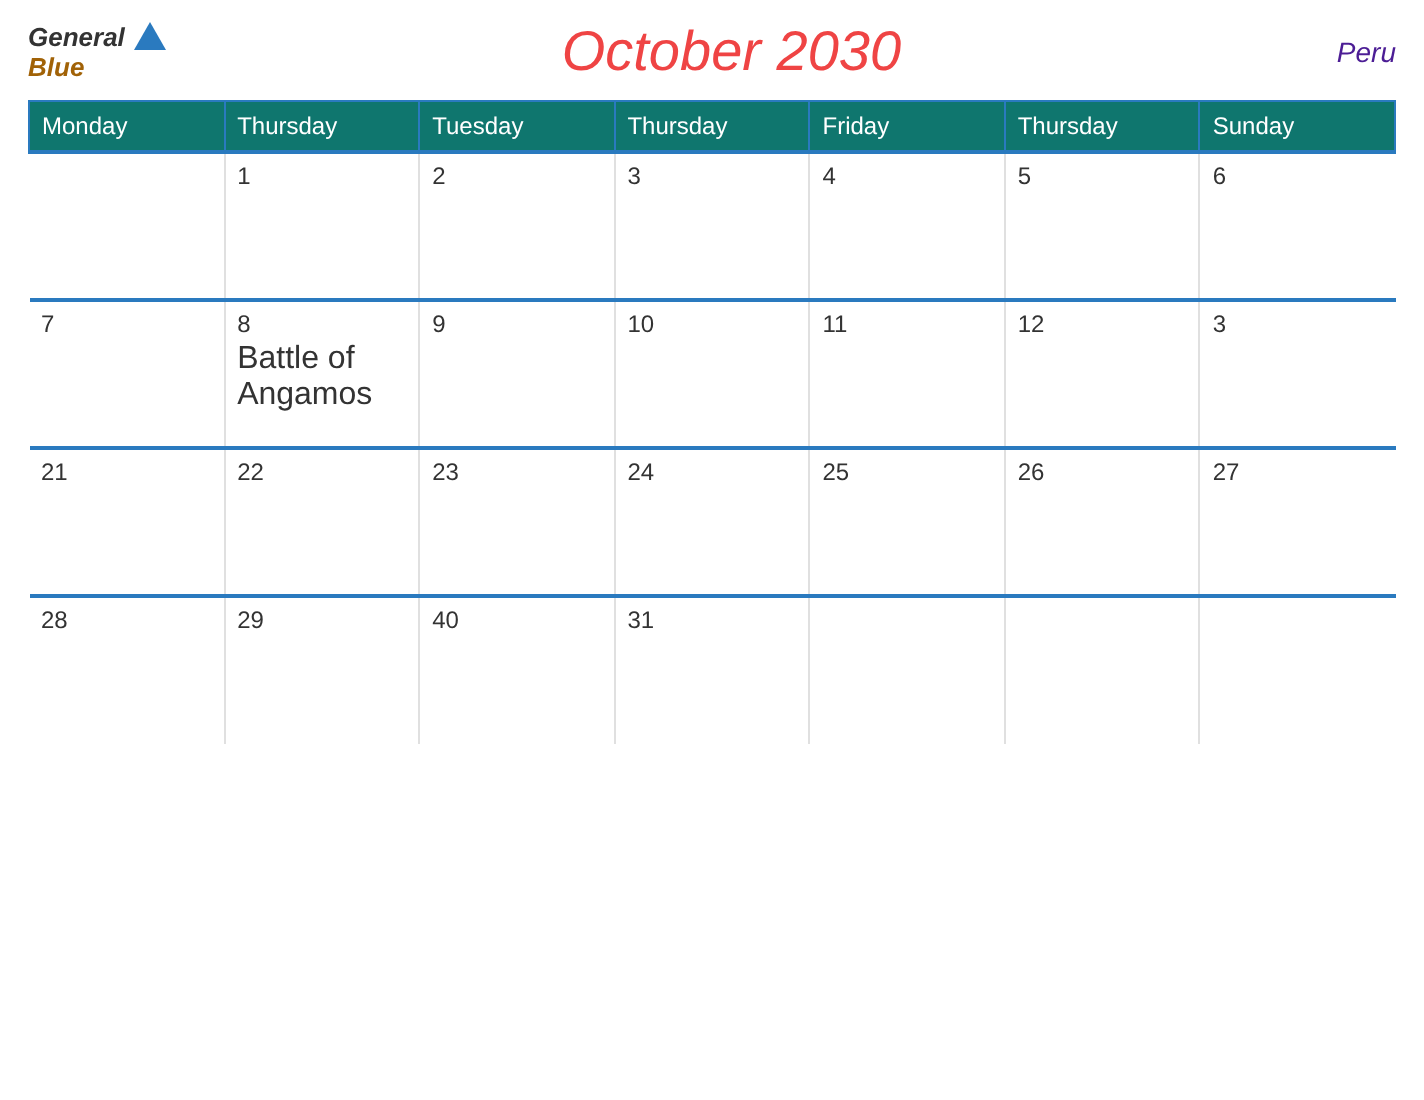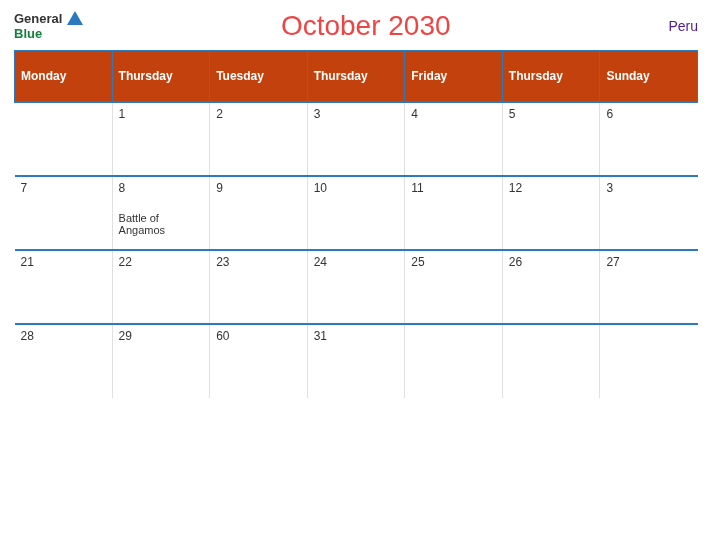--- a/index.html
+++ b/index.html
@@ -14,35 +14,36 @@
       width: 712px;
       height: 550px;
       background: #fff;
       padding: 10px 14px 10px 14px;
     }
     .header {
       display: flex;
       align-items: center;
       justify-content: space-between;
       margin-bottom: 8px;
+      font-style: italic;
     }
     .logo {
       display: flex;
       align-items: center;
       gap: 2px;
     }
     .logo-text-general {
       font-size: 13px;
       font-weight: bold;
       color: #333;
     }
     .logo-text-blue {
       font-size: 13px;
       font-weight: bold;
-      color: #15803d;
+      color: #a16207;
     }
     .logo-triangle {
       width: 0;
       height: 0;
       border-left: 8px solid transparent;
       border-right: 8px solid transparent;
       border-bottom: 14px solid #2a7abf;
       margin-left: 2px;
       margin-bottom: 2px;
     }
@@ -63,25 +64,25 @@
       font-size: 14px;
       color: #4c1d95;
       min-width: 50px;
       text-align: right;
     }
     .calendar {
       width: 100%;
       border-collapse: collapse;
     }
     .calendar thead tr th {
-      background: #c2410c;
+      background: #0f766e;
       color: #fff;
       font-size: 12px;
-      font-weight: bold;
-      padding: 18px 6px;
+      font-weight: normal;
+      padding: 5px 6px;
       text-align: left;
       border: 1px solid #2a7abf;
     }
     .calendar tbody tr {
       border-top: 2px solid #2a7abf;
     }
     .calendar tbody tr td {
       vertical-align: top;
       width: calc(100% / 7);
       height: 74px;
@@ -97,23 +98,23 @@
     }
     .calendar tbody tr td:last-child {
       border-right: none;
     }
     .day-number {
       font-size: 12px;
       color: #333;
       display: block;
     }
     .event {
-      font-size: 11px;
-      color: #333;
-      margin-top: 17px;
+      font-size: 16px;
+      color: #333;
+      margin-top: 2px;
       display: block;
     }
     .empty {
       background: #f5f5f5;
     }
   </style>
 </head>
 <body>
 
 <div class="page">
@@ -213,21 +214,21 @@
           </td>
         </tr>
         <tr>
           <td>
             <span class="day-number">28</span>
           </td>
           <td>
             <span class="day-number">29</span>
           </td>
           <td>
-            <span class="day-number">60</span>
+            <span class="day-number">40</span>
           </td>
           <td>
             <span class="day-number">31</span>
           </td>
           <td class="empty"></td>
           <td class="empty"></td>
           <td class="empty"></td>
         </tr>
       </tbody>
   </table>

